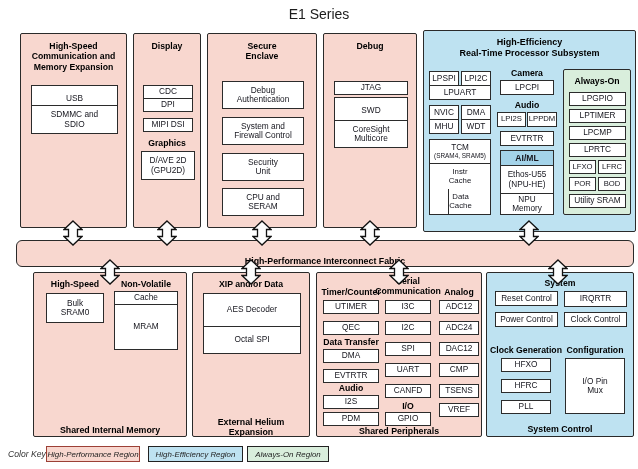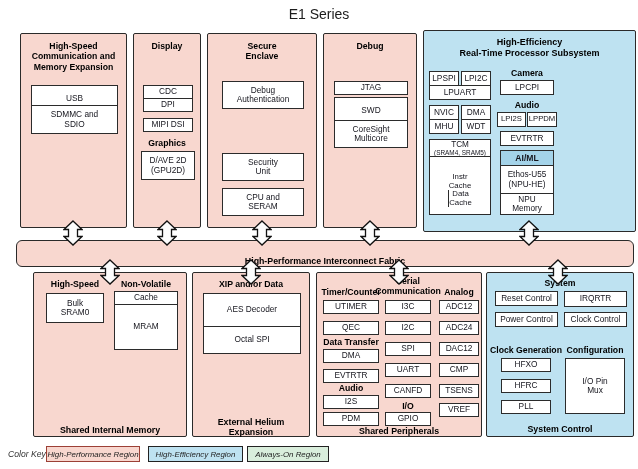--- a/index.html
+++ b/index.html
@@ -61,20 +61,22 @@
   <div class="hdr" style="left:0;right:0;top:104px">Graphics</div>
   <div class="box" style="left:7px;top:117px;width:54px;height:29px">D/AVE 2D
 (GPU2D)</div>
 </div>
 
 <div class="region pink" style="left:207px;top:33px;width:110px;height:195px">
   <div class="hdr" style="left:0;right:0;top:7px">Secure
 Enclave</div>
   <div class="box" style="left:14px;top:47px;width:82px;height:28px">Debug
 Authentication</div>
+  <div class="box" style="left:14px;top:83px;width:82px;height:28px">System and
+Firewall Control</div>
   <div class="box" style="left:14px;top:119px;width:82px;height:28px">Security
 Unit</div>
   <div class="box" style="left:14px;top:154px;width:82px;height:28px">CPU and
 SERAM</div>
 </div>
 
 <div class="region pink" style="left:323px;top:33px;width:94px;height:195px">
   <div class="hdr" style="left:0;right:0;top:7px">Debug</div>
   <div class="box" style="left:10px;top:47px;width:74px;height:14px">JTAG</div>
   <div class="box" style="left:10px;top:63px;width:74px;height:28px">SWD</div>
@@ -91,21 +93,21 @@
   <div class="box" style="left:5px;top:54px;width:62px;height:15px">LPUART</div>
   <div class="box" style="left:5px;top:74px;width:30px;height:15px">NVIC</div>
   <div class="box" style="left:37px;top:74px;width:30px;height:15px">DMA</div>
   <div class="box" style="left:5px;top:88px;width:30px;height:15px">MHU</div>
   <div class="box" style="left:37px;top:88px;width:30px;height:15px">WDT</div>
   <div class="grp" style="left:5px;top:108px;width:62px;height:76px">
     <div class="cell" style="height:23px">
       <span>TCM</span>
       <span style="font-size:6.4px">(SRAM4, SRAM5)</span>
     </div>
-    <div class="cell hcells" style="flex:1;padding:16px">
+    <div class="cell hcells" style="flex:1;padding:0">
       <div class="cell">Instr
 Cache</div>
       <div class="cell">Data
 Cache</div>
     </div>
   </div>
 
   <div class="hdr" style="left:72px;width:62px;top:37px">Camera</div>
   <div class="box" style="left:76px;top:49px;width:54px;height:15px">LPCPI</div>
   <div class="hdr" style="left:72px;width:62px;top:69px">Audio</div>
@@ -113,20 +115,32 @@
   <div class="box sm" style="left:103px;top:81px;width:30px;height:15px">LPPDM</div>
   <div class="box" style="left:76px;top:100px;width:54px;height:15px">EVTRTR</div>
   <div class="grp" style="left:76px;top:119px;width:54px;height:65px">
     <div class="strip" style="height:14px">AI/ML</div>
     <div class="cell" style="height:27px;border-top:none">Ethos-U55
 (NPU-HE)</div>
     <div class="cell" style="flex:1">NPU
 Memory</div>
   </div>
 
+  <div class="region green" style="left:139px;top:38px;width:68px;height:146px">
+    <div class="hdr" style="left:0;right:0;top:6px">Always-On</div>
+    <div class="box" style="left:5px;top:22px;width:57px;height:14px">LPGPIO</div>
+    <div class="box" style="left:5px;top:39px;width:57px;height:14px">LPTIMER</div>
+    <div class="box" style="left:5px;top:56px;width:57px;height:14px">LPCMP</div>
+    <div class="box" style="left:5px;top:73px;width:57px;height:14px">LPRTC</div>
+    <div class="box sm" style="left:5px;top:90px;width:27px;height:14px">LFXO</div>
+    <div class="box sm" style="left:34px;top:90px;width:28px;height:14px">LFRC</div>
+    <div class="box sm" style="left:5px;top:107px;width:27px;height:14px">POR</div>
+    <div class="box sm" style="left:34px;top:107px;width:28px;height:14px">BOD</div>
+    <div class="box" style="left:5px;top:124px;width:57px;height:14px">Utility SRAM</div>
+  </div>
 </div>
 
 <div class="fabric pink">
   <span>High-Performance Interconnect Fabric</span>
 </div>
 
 <div class="region pink" style="left:33px;top:272px;width:154px;height:165px">
   <div class="hdr" style="left:9px;width:64px;top:6px">High-Speed</div>
   <div class="hdr" style="left:80px;width:64px;top:6px">Non-Volatile</div>
   <div class="box" style="left:12px;top:20px;width:58px;height:30px">Bulk

